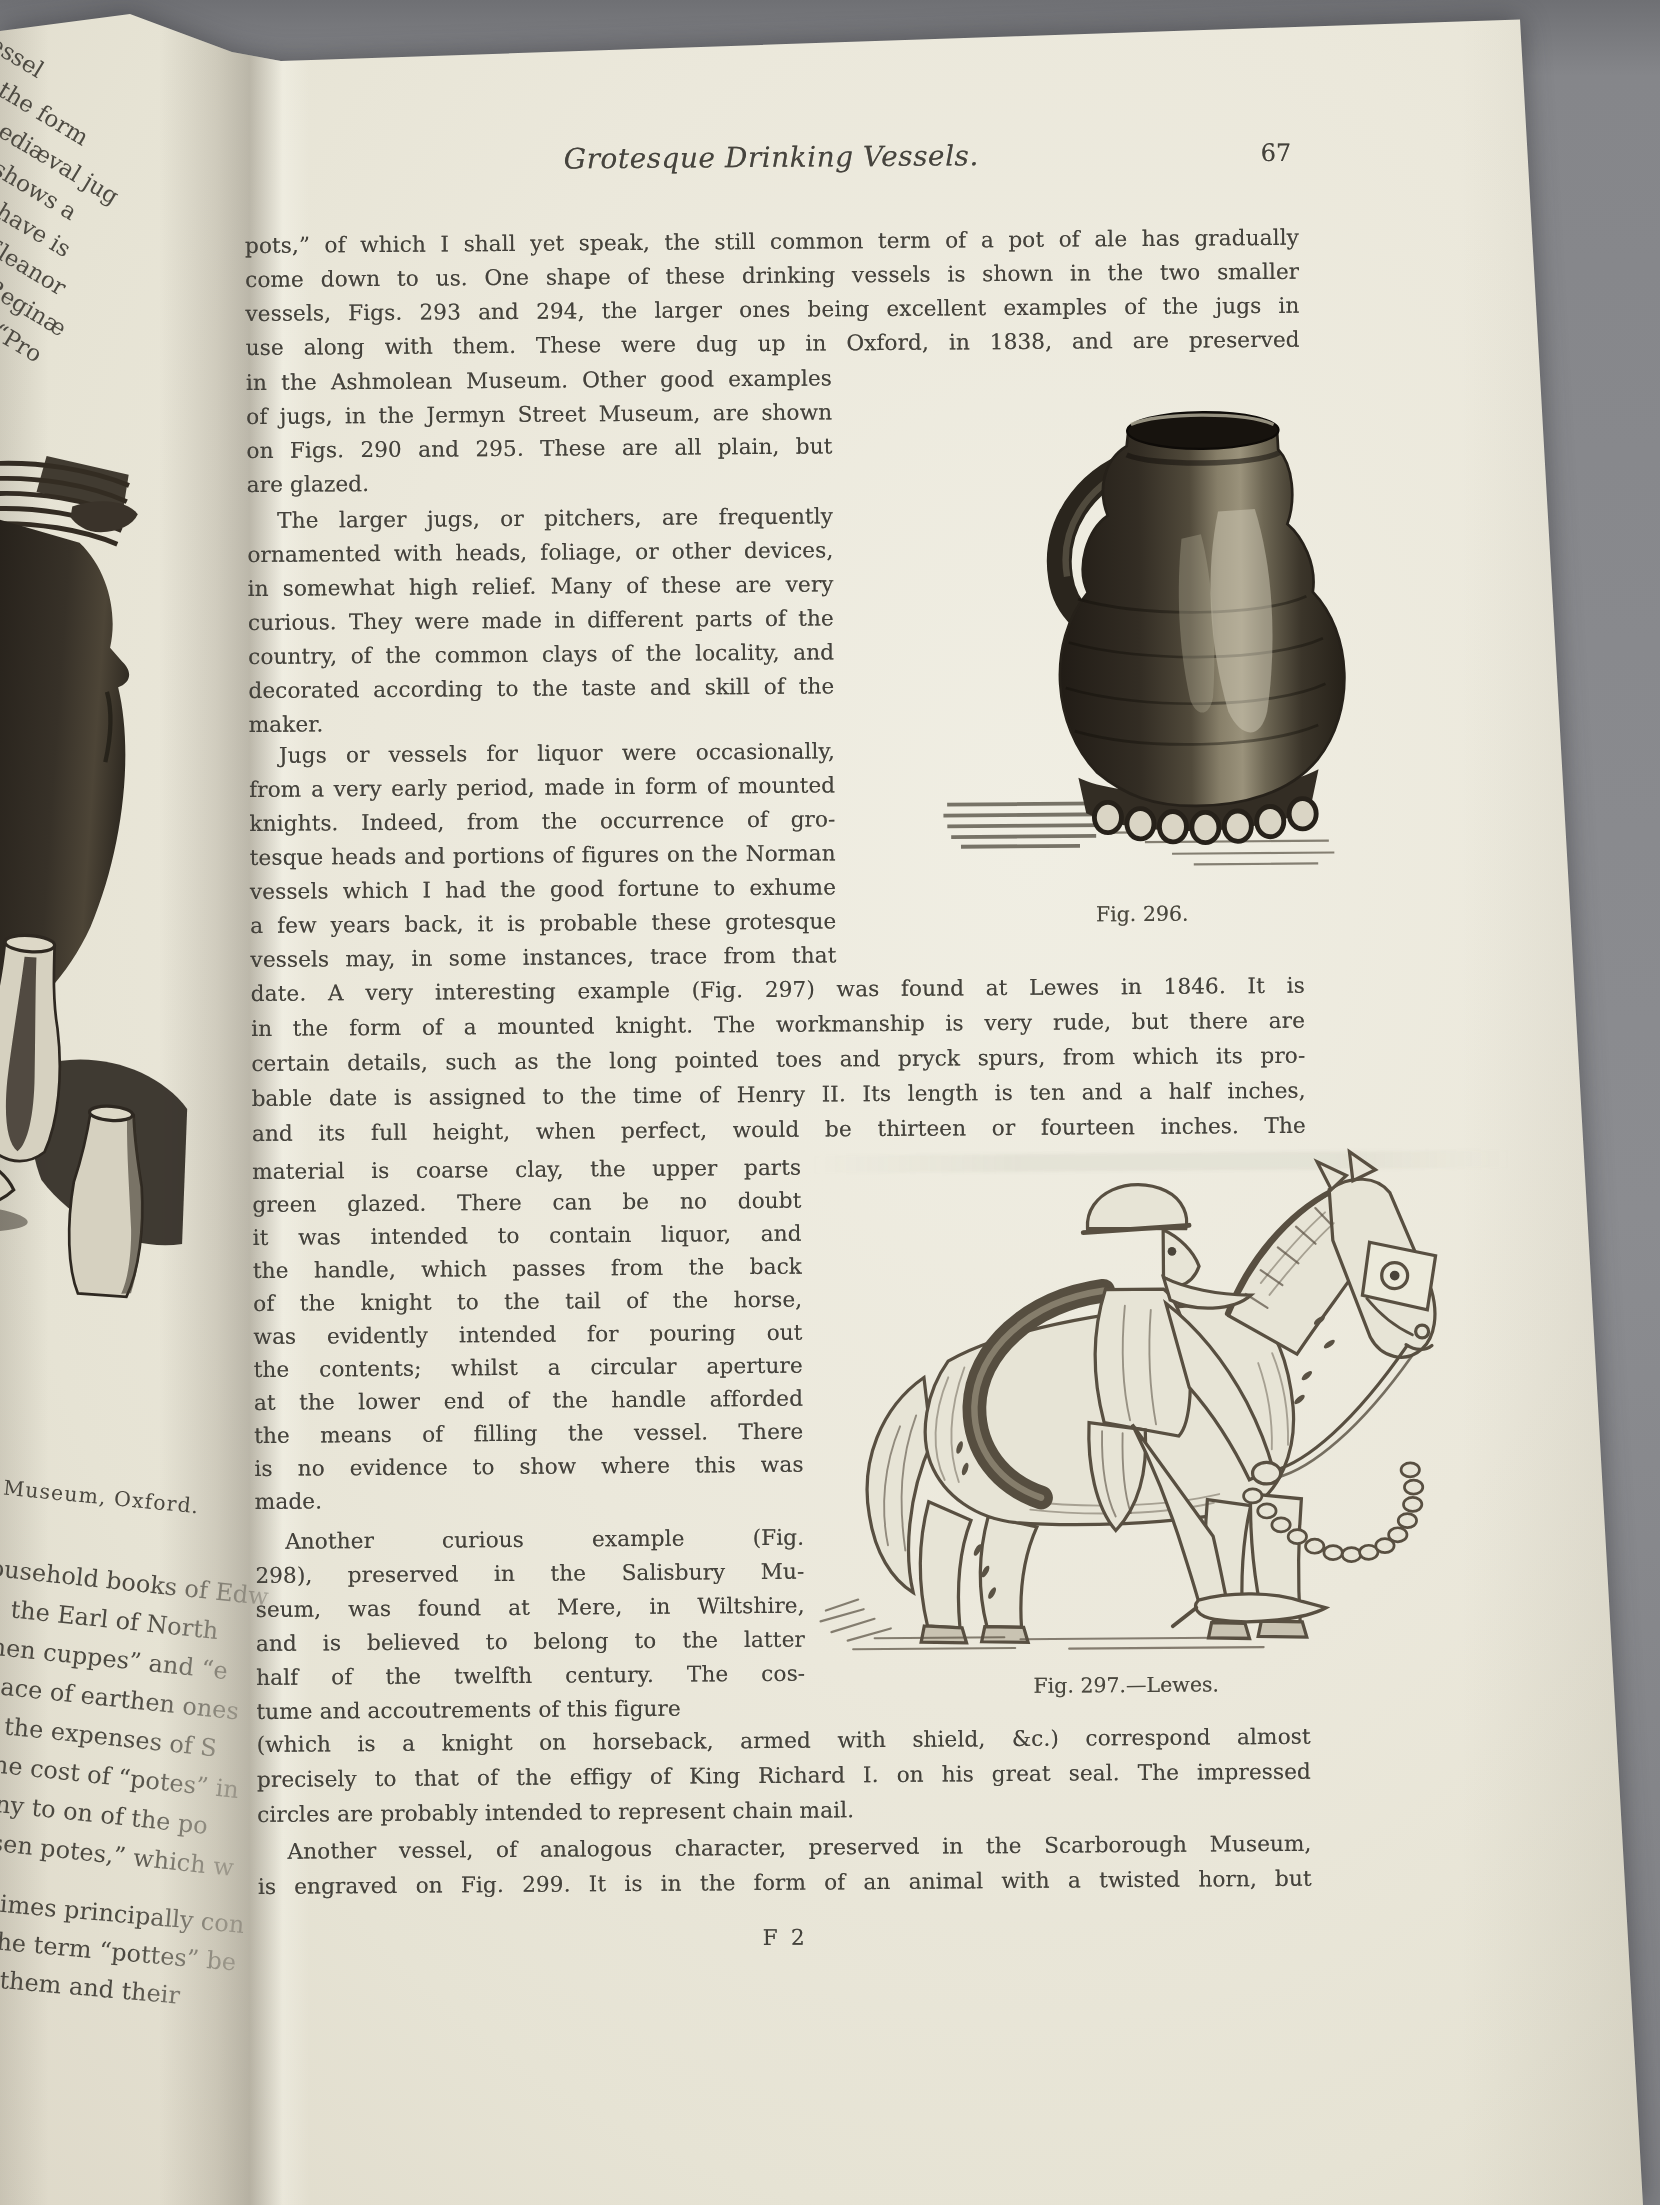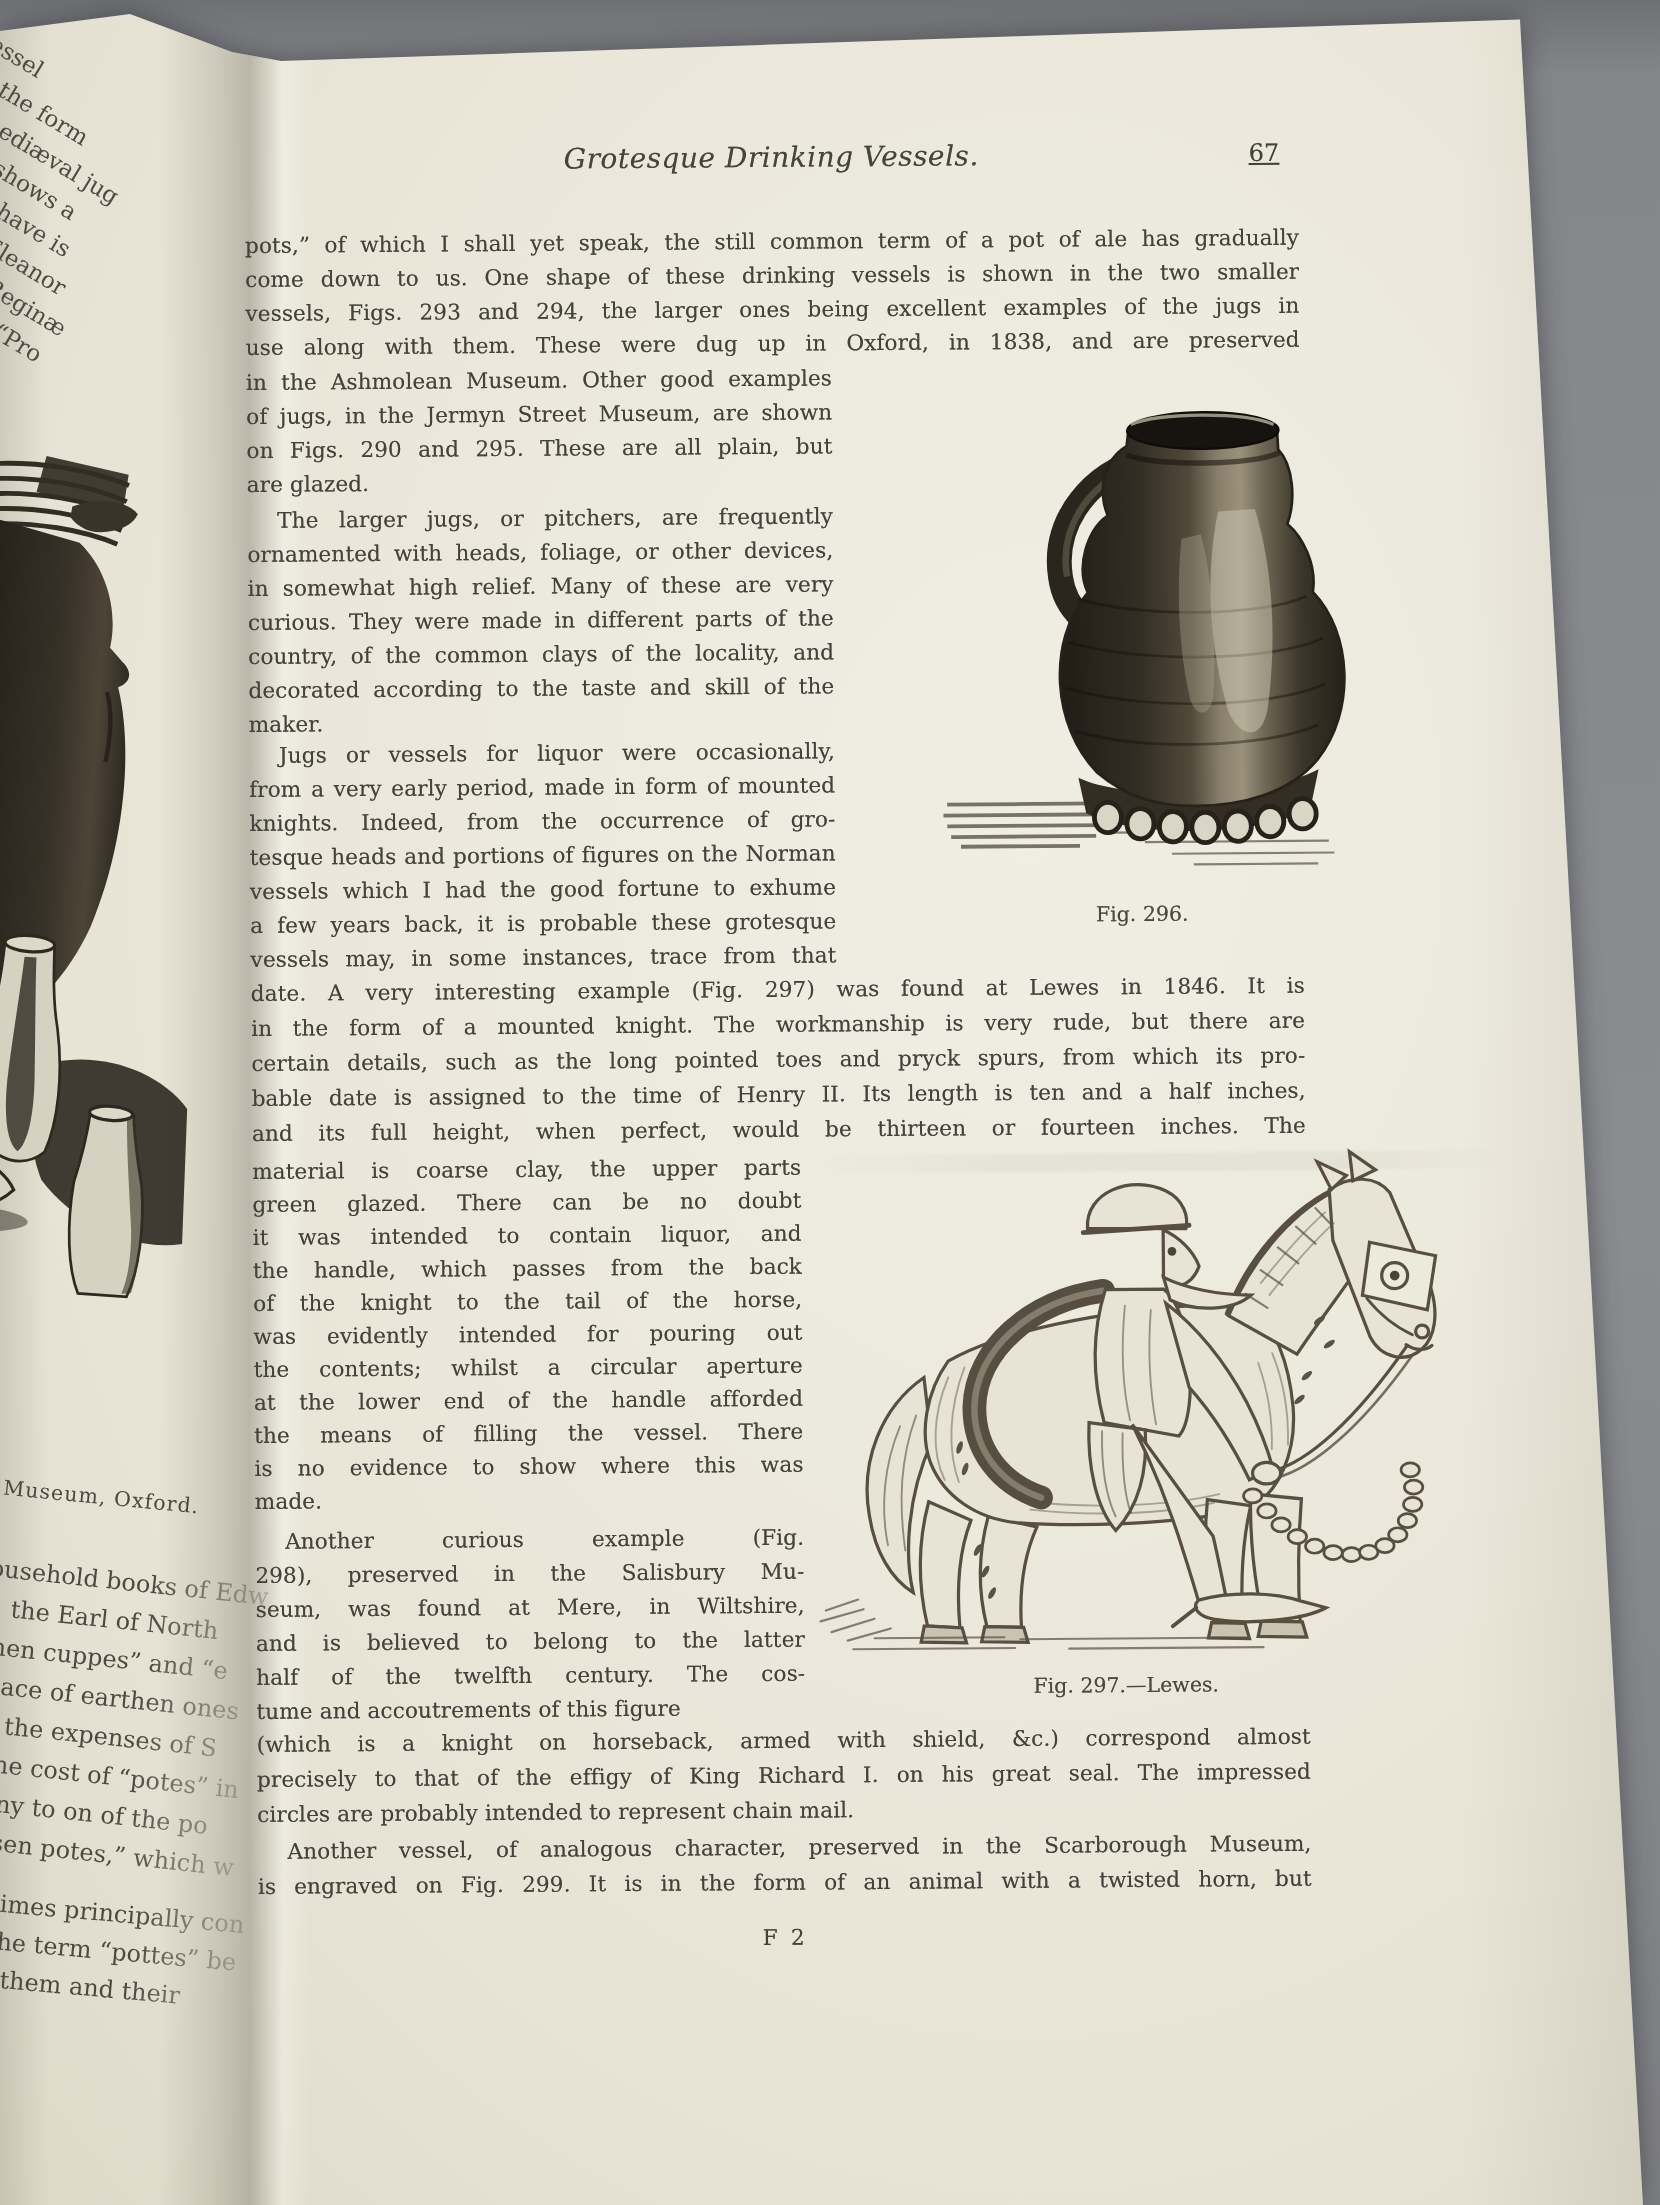--- a/index.html
+++ b/index.html
@@ -50,21 +50,21 @@
   .lp-bot .lp-line:nth-child(3){margin-left:16px;}
   .lp-art{position:absolute;left:-5.4px;top:451px;transform:rotate(4deg);transform-origin:0 0;}
   
   .main{
     position:absolute;left:243px;top:0;width:1059px;height:2205px;
     transform:rotate(-0.45deg);transform-origin:0 0;
     color:#44423c;text-shadow:0 0 0.3px rgba(60,56,48,.55);
   }
   .title-row{position:absolute;top:145px;left:0;width:1054px;}
   .title{font-style:italic;font-size:28px;text-align:center;letter-spacing:0.5px;color:#46443e;}
-  .pageno{position:absolute;right:19px;top:2.2px;font-size:24px;text-decoration:underline;}
+  .pageno{position:absolute;right:7px;top:2.2px;font-size:24px;}
   .tb{position:absolute;left:0;font-size:21.6px;letter-spacing:0.1px;}
   .tb .jl{text-align:justify;text-align-last:justify;}
   .natural-last .jl:last-child{text-align:left;text-align-last:left;}
   .indent-first .jl:first-child{text-indent:30px;}
   .w-full{width:1054px;}
   .w-n1{width:586px;}
   .w-n2{width:549px;}
   .b1{top:229px;line-height:34px;}
   .b2{top:366px;line-height:34px;}
   .p2{top:504px;line-height:34px;}

